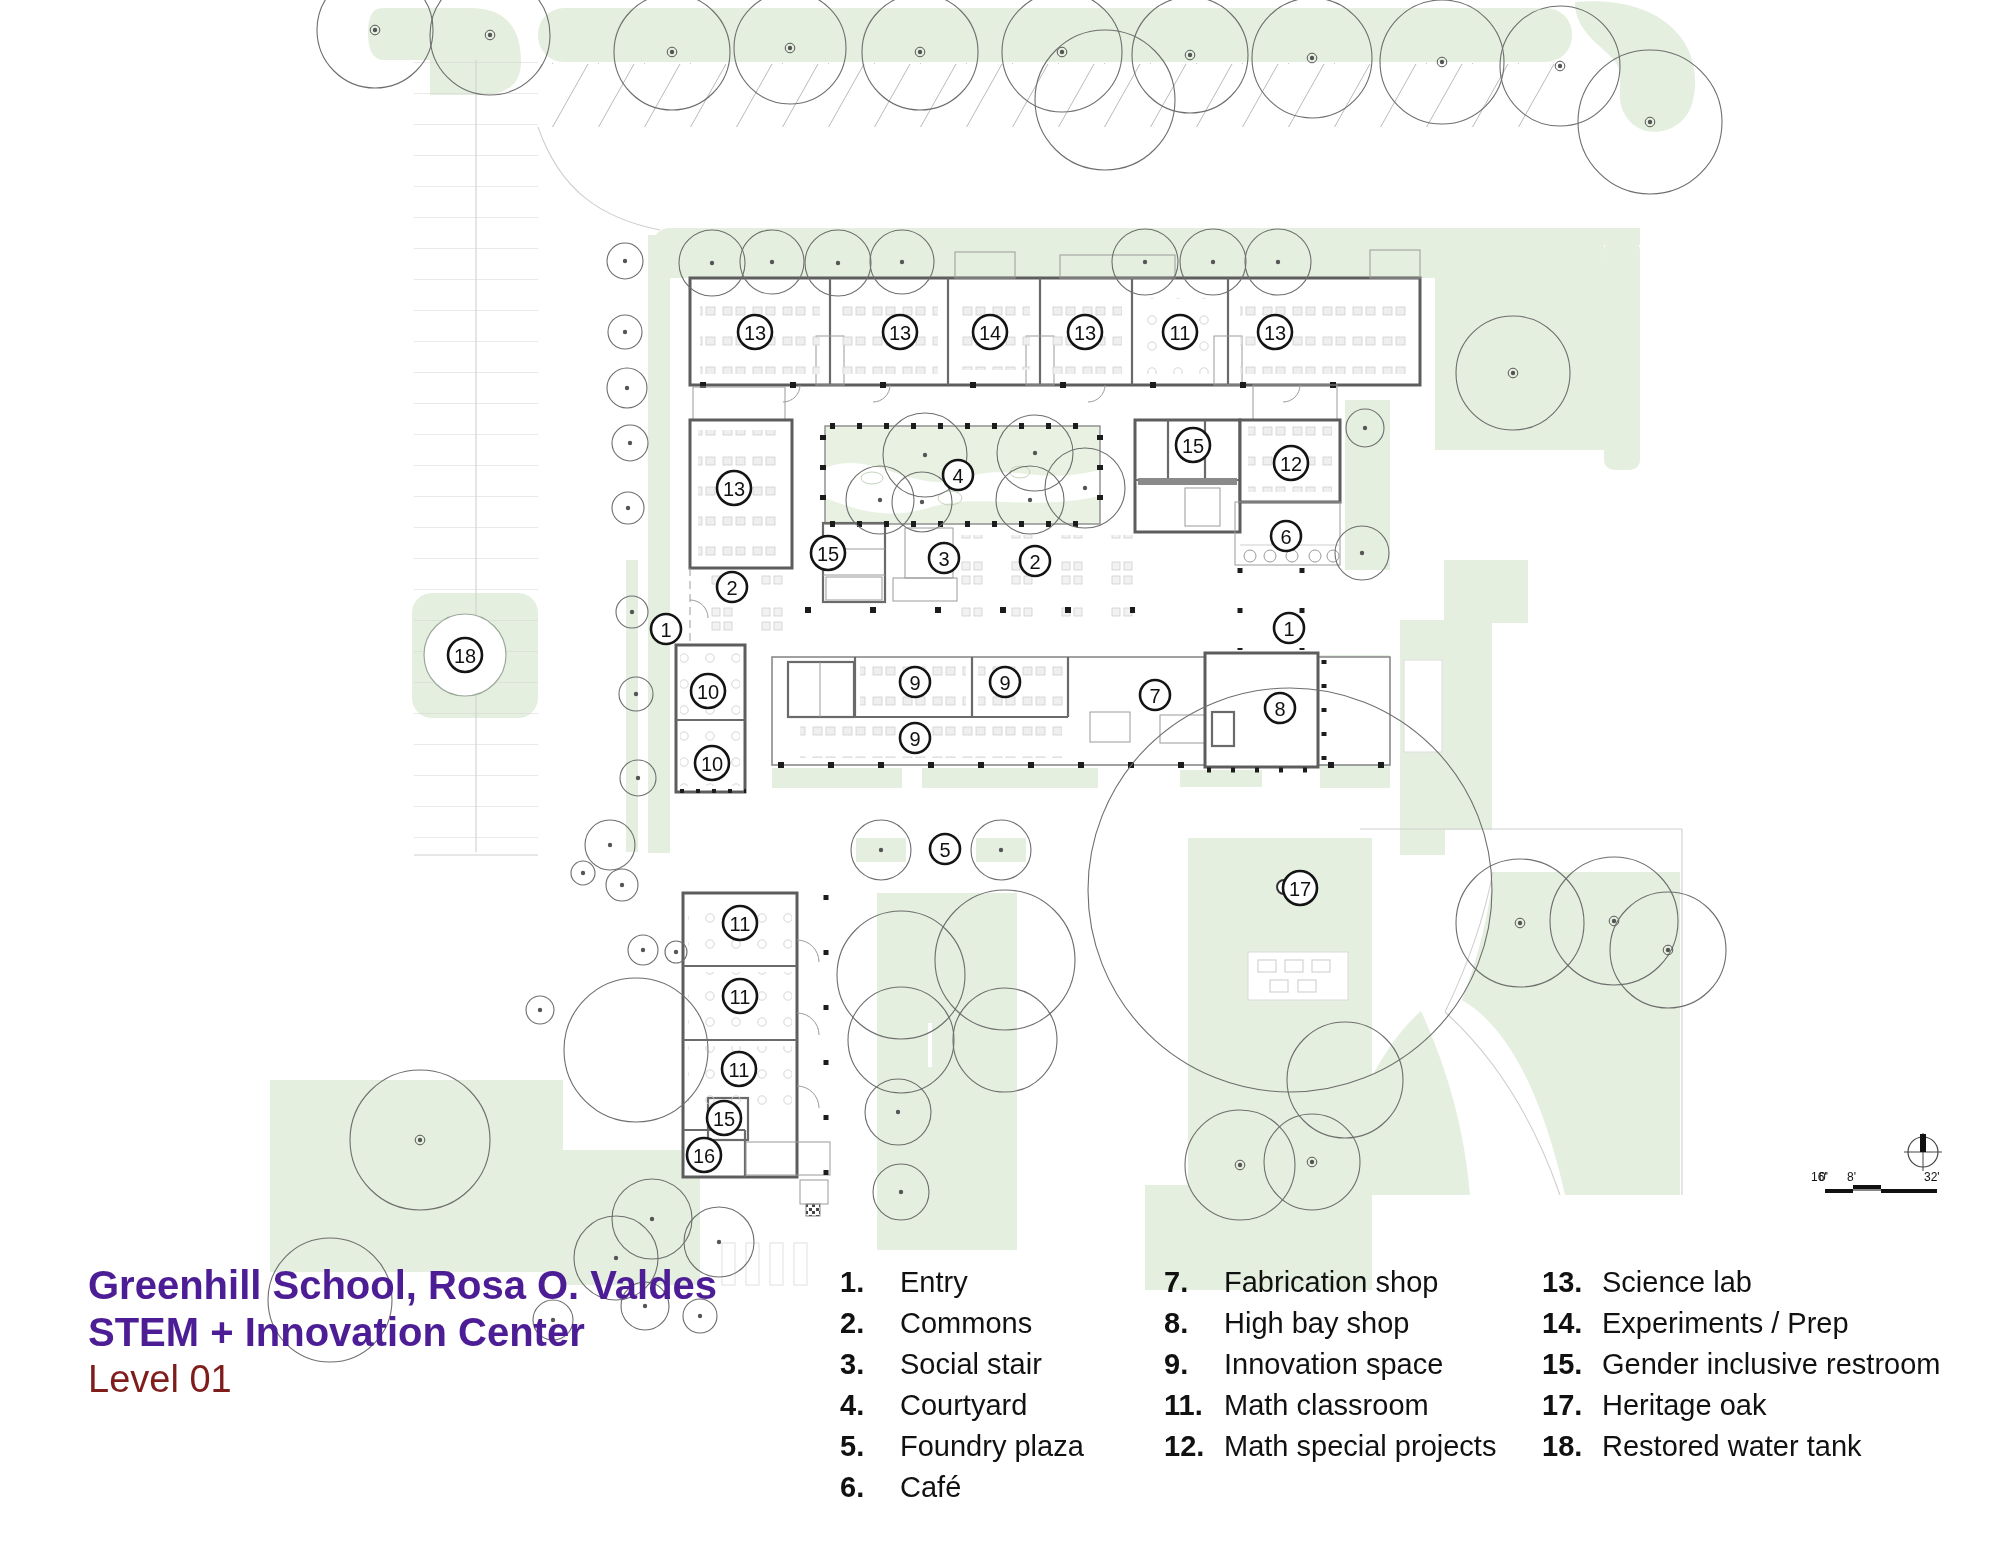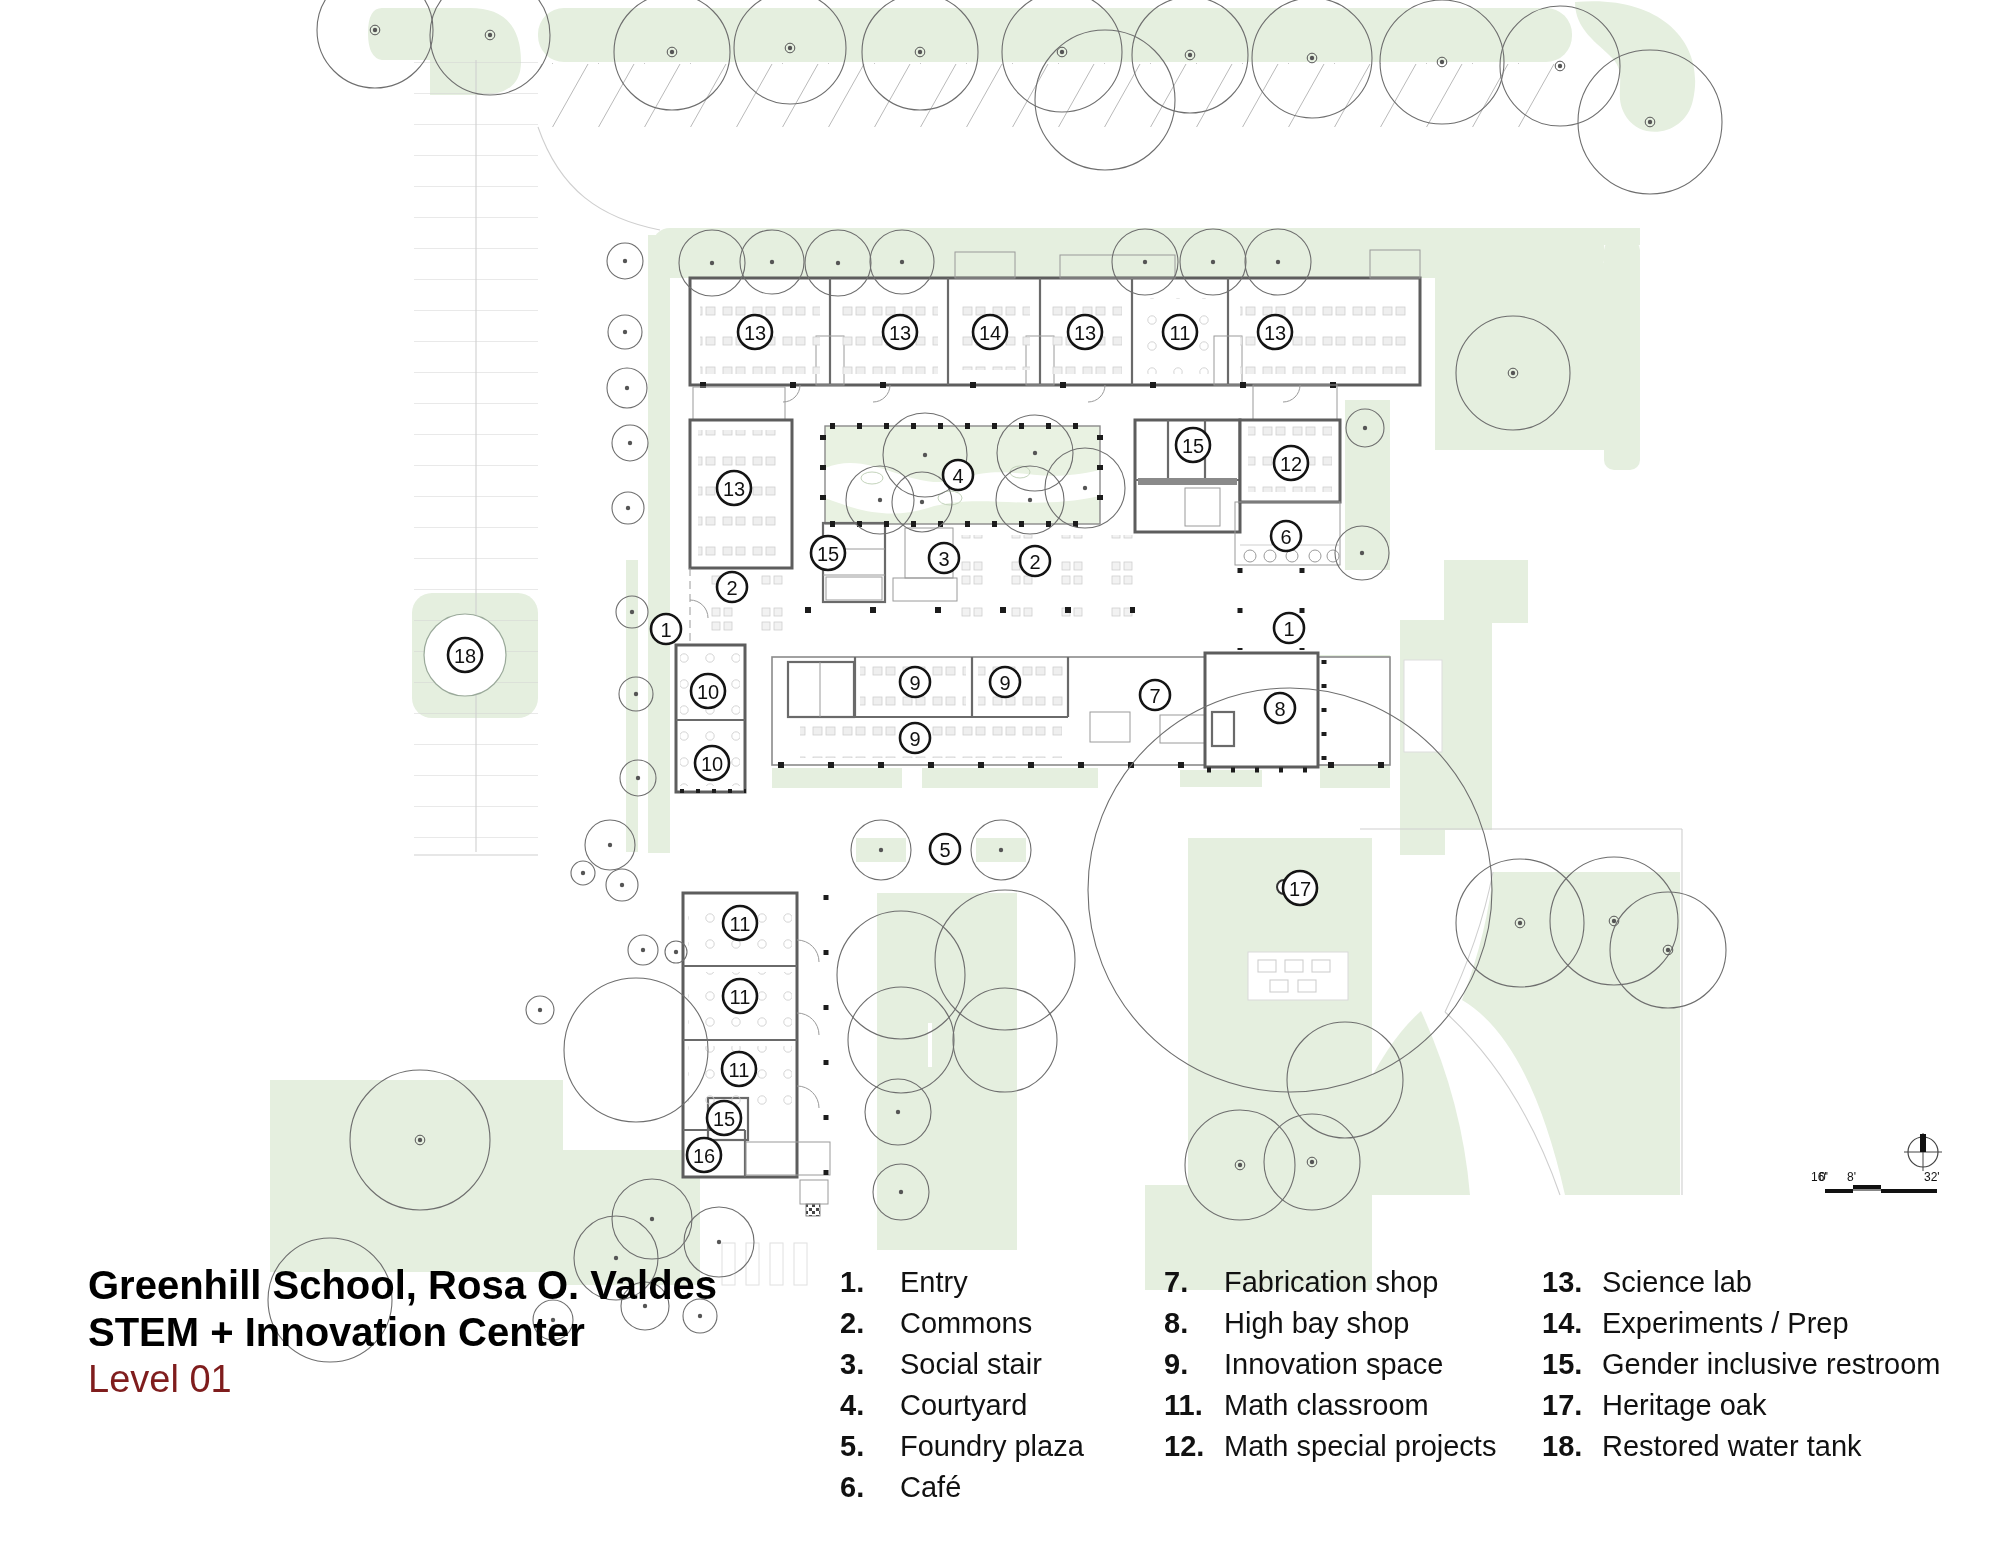--- a/index.html
+++ b/index.html
@@ -12,21 +12,21 @@
   .thin{fill:none;stroke:#9a9a9a;stroke-width:1;}
   .lite{fill:none;stroke:#cfcfcf;stroke-width:1.1;}
   .green{fill:#e5efdf;stroke:none;}
   .greenline{fill:none;stroke:#c4d4bc;stroke-width:1;}
   .tree{fill:none;stroke:#6e6e6e;stroke-width:1.1;}
   .cols{stroke:#1c1c1c;fill:none;}
   .marker-c{fill:#ffffff;stroke:#141414;stroke-width:2.6;}
   .marker-t{font-family:"Liberation Sans",sans-serif;font-size:20px;font-weight:500;fill:#111;}
   
   .title-block{position:absolute;left:88px;top:1262px;line-height:47px;}
-  .title-block .t1{font-size:40px;font-weight:bold;color:#000000;}
+  .title-block .t1{font-size:40px;font-weight:bold;color:#4c1d95;}
   .title-block .t3{font-size:38px;font-weight:400;color:#7f1d1d;}
   .legend-col{position:absolute;top:1266px;}
   #legend-col-1{left:840px;}
   #legend-col-2{left:1164px;}
   #legend-col-3{left:1542px;}
   .legend-row{display:flex;height:41px;align-items:flex-start;font-size:29px;}
   .lnum{font-weight:bold;width:60px;flex:0 0 60px;}
   .llab{white-space:nowrap;}
   .scale-label{position:absolute;top:1170px;font-size:12px;color:#111;}
 </style>

